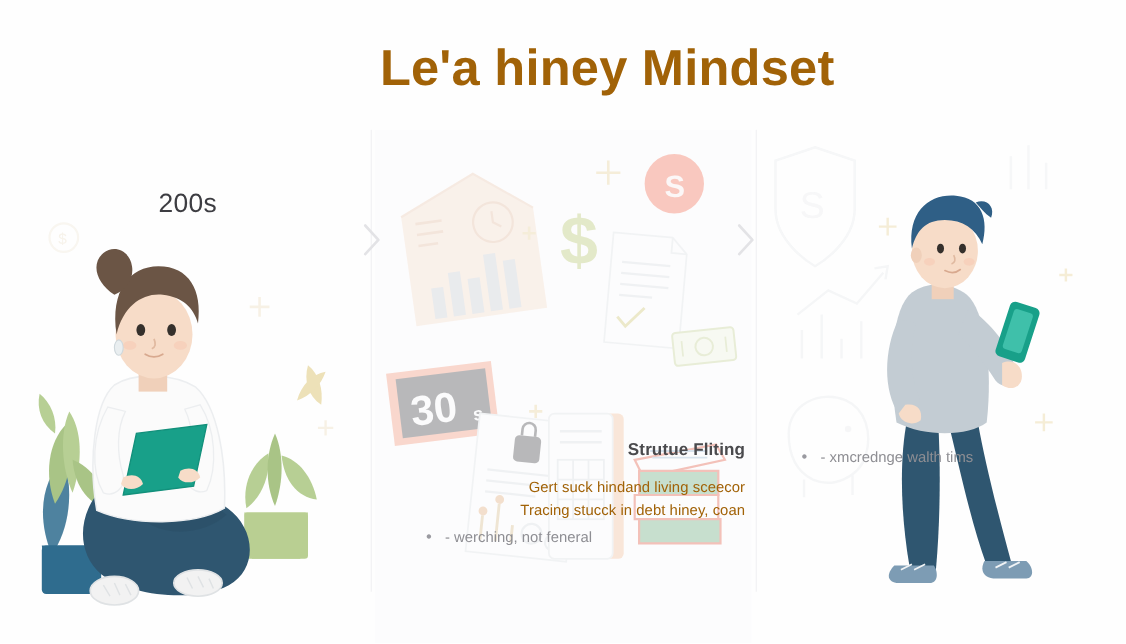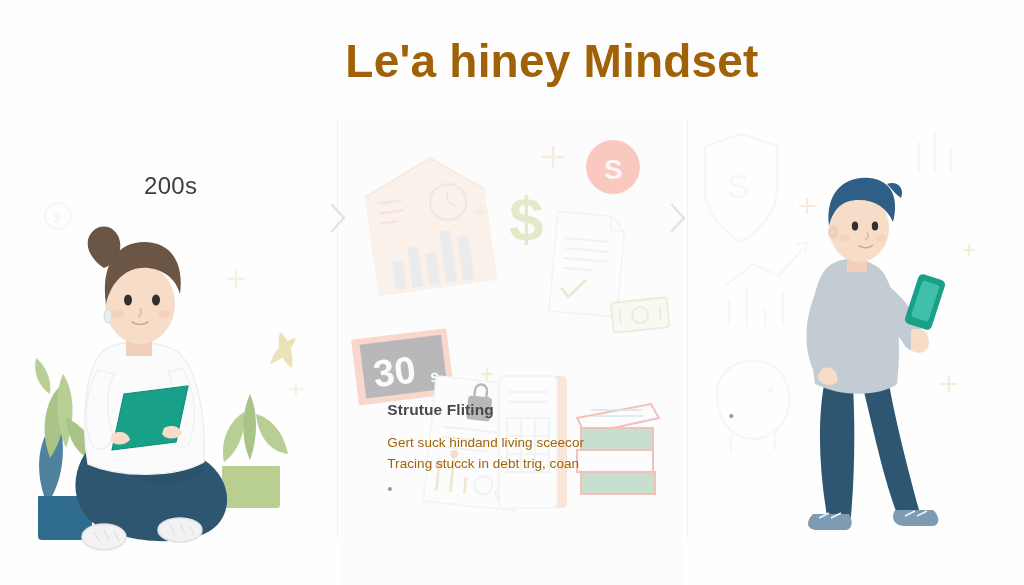--- a/index.html
+++ b/index.html
@@ -88,20 +88,21 @@
   .art { position: absolute; inset: 0; }
   .art svg { display: block; }
 
   
   .textblock {
     position: absolute;
     left: 46px;
     top: 283px;
     width: 290px;
     z-index: 8;
+    text-align: right;
   }
   .tb-heading {
     font-size: 15.5px;
     font-weight: 700;
     color: #4a4a4d;
     margin-bottom: 13px;
     letter-spacing: 0.1px;
   }
   .tb-line {
     font-size: 13.5px;
@@ -290,23 +291,24 @@
             <path d="M236 332 h76 v22 h-76 z" fill="#fdfdfd" stroke="#e8715c" stroke-width="2"></path>
             <path d="M240 354 h74 v22 h-74 z" fill="#7fb98f" stroke="#e8715c" stroke-width="2"></path>
             <path d="M250 292 h52 M252 298 h50" stroke="#a9c3d8" stroke-width="1.6"></path>
           </g>
         </svg>
       </div>
 
       <div class="textblock">
         <div class="tb-heading">Strutue Fliting</div>
         <div class="tb-line">Gert suck hindand living sceecor</div>
-        <div class="tb-line">Tracing stucck in debt trig, coan</div>
+        <div class="tb-line">Tracing stucck in debt hiney, coan</div>
         <div class="tb-bullet">
           <span class="dot">•</span>
+          <span class="btext">-  werching, not feneral</span>
         </div>
       </div>
     </div>
 
     <div class="col">
 
       <div class="art">
         <svg width="342" height="467" viewBox="0 0 342 467">
 
           <g opacity="0.55" fill="none" stroke="#eef0f2" stroke-width="2.2">
@@ -367,20 +369,21 @@
             <path d="M176 128 q8 4 14 -1" stroke="#d8a98f" stroke-width="1.5" fill="none" stroke-linecap="round"></path>
             <ellipse cx="162" cy="120" rx="5" ry="3.5" fill="#f6c9b4" opacity="0.6"></ellipse>
             <ellipse cx="198" cy="120" rx="5" ry="3.5" fill="#f6c9b4" opacity="0.6"></ellipse>
           </g>
         </svg>
       </div>
 
       <div class="textblock">
         <div class="tb-bullet">
           <span class="dot">•</span>
+          <span class="btext">-  xmcrednge walth tims</span>
         </div>
       </div>
     </div>
 
     <div class="divider d1"></div>
     <div class="divider d2"></div>
 
   </div>
 
   <div class="chev c1">

